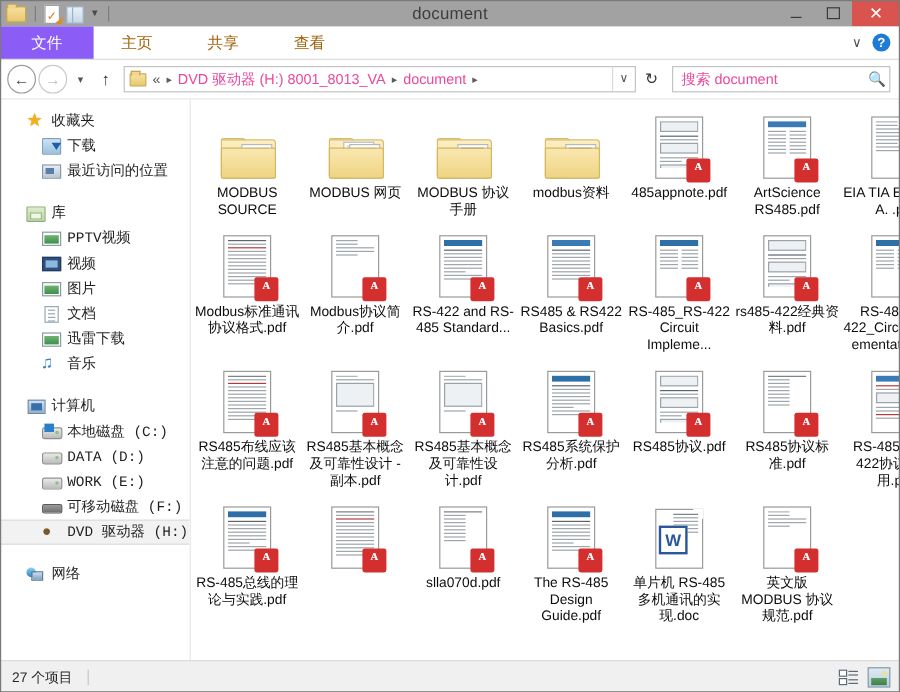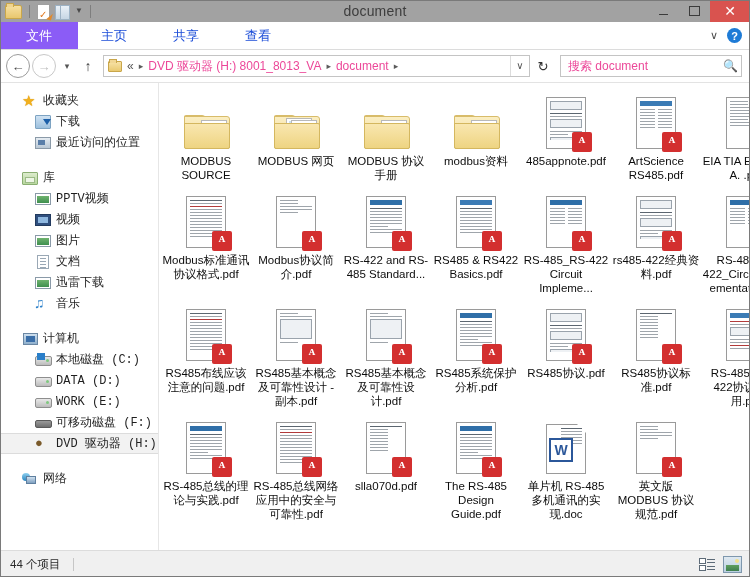--- a/index.html
+++ b/index.html
@@ -61,21 +61,21 @@
   .max-glyph{width:9px;height:8px;border:1px solid #3b3b3b;}
   .close-glyph{font-size:14px;line-height:14px;}
 
   
   .ribbon{
     height:27px;background:#ffffff;display:flex;align-items:stretch;flex:none;
     border-bottom:1px solid #dcdcdc;position:relative;
   }
   .tab{
     display:flex;align-items:center;justify-content:center;
-    font-size:13px;color:#1d4ed8;padding:10px 14px;min-width:44px;cursor:default;
+    font-size:13px;color:#a16207;padding:10px 14px;min-width:44px;cursor:default;
   }
   .tab.file{background:#8b5cf6;color:#fff;padding:0 17px;}
   .ribbon-right{margin-left:auto;display:flex;align-items:center;padding-right:8px;gap:9px;}
   .chev{font-size:11px;color:#4c4c4c;}
   .help-ico{
     width:15px;height:15px;border-radius:50%;background:#1e7bd6;color:#fff;
     font-size:11px;font-weight:bold;display:flex;align-items:center;justify-content:center;
   }
 
   
@@ -916,21 +916,20 @@
                   <div class="ln "></div>
                   <div class="ln "></div>
                   <div class="ln "></div>
                   <div class="ln "></div>
                 </div>
                 <div class="pdfbadge">
                   <span class="a">ᴬ</span>
                 </div>
               </div>
             </div>
-            <div class="fname">RS-485总线网络应用中的安全与可靠性.pdf</div>
           </div>
           <div class="cell">
             <div class="thumb">
               <div class="page">
                 <div class="content-lines">
                   <div class="ln dark"></div>
                   <div class="ln short"></div>
                   <div class="ln short"></div>
                   <div class="ln short"></div>
                   <div class="ln short"></div>
@@ -1003,21 +1002,21 @@
                 </div>
               </div>
             </div>
             <div class="fname">英文版 MODBUS 协议规范.pdf</div>
           </div>
         </div>
     </div>
   </div>
 
   <div class="statusbar">
-    <span class="status-text">44 个项目</span>
+    <span class="status-text">27 个项目</span>
     <span class="status-div"></span>
     <div class="viewbtns">
       <div class="vb details">
         <span class="dd"></span>
           <span class="dd2"></span>
           <span class="l1"></span>
       </div>
       <div class="vb large"></div>
     </div>
   </div>

